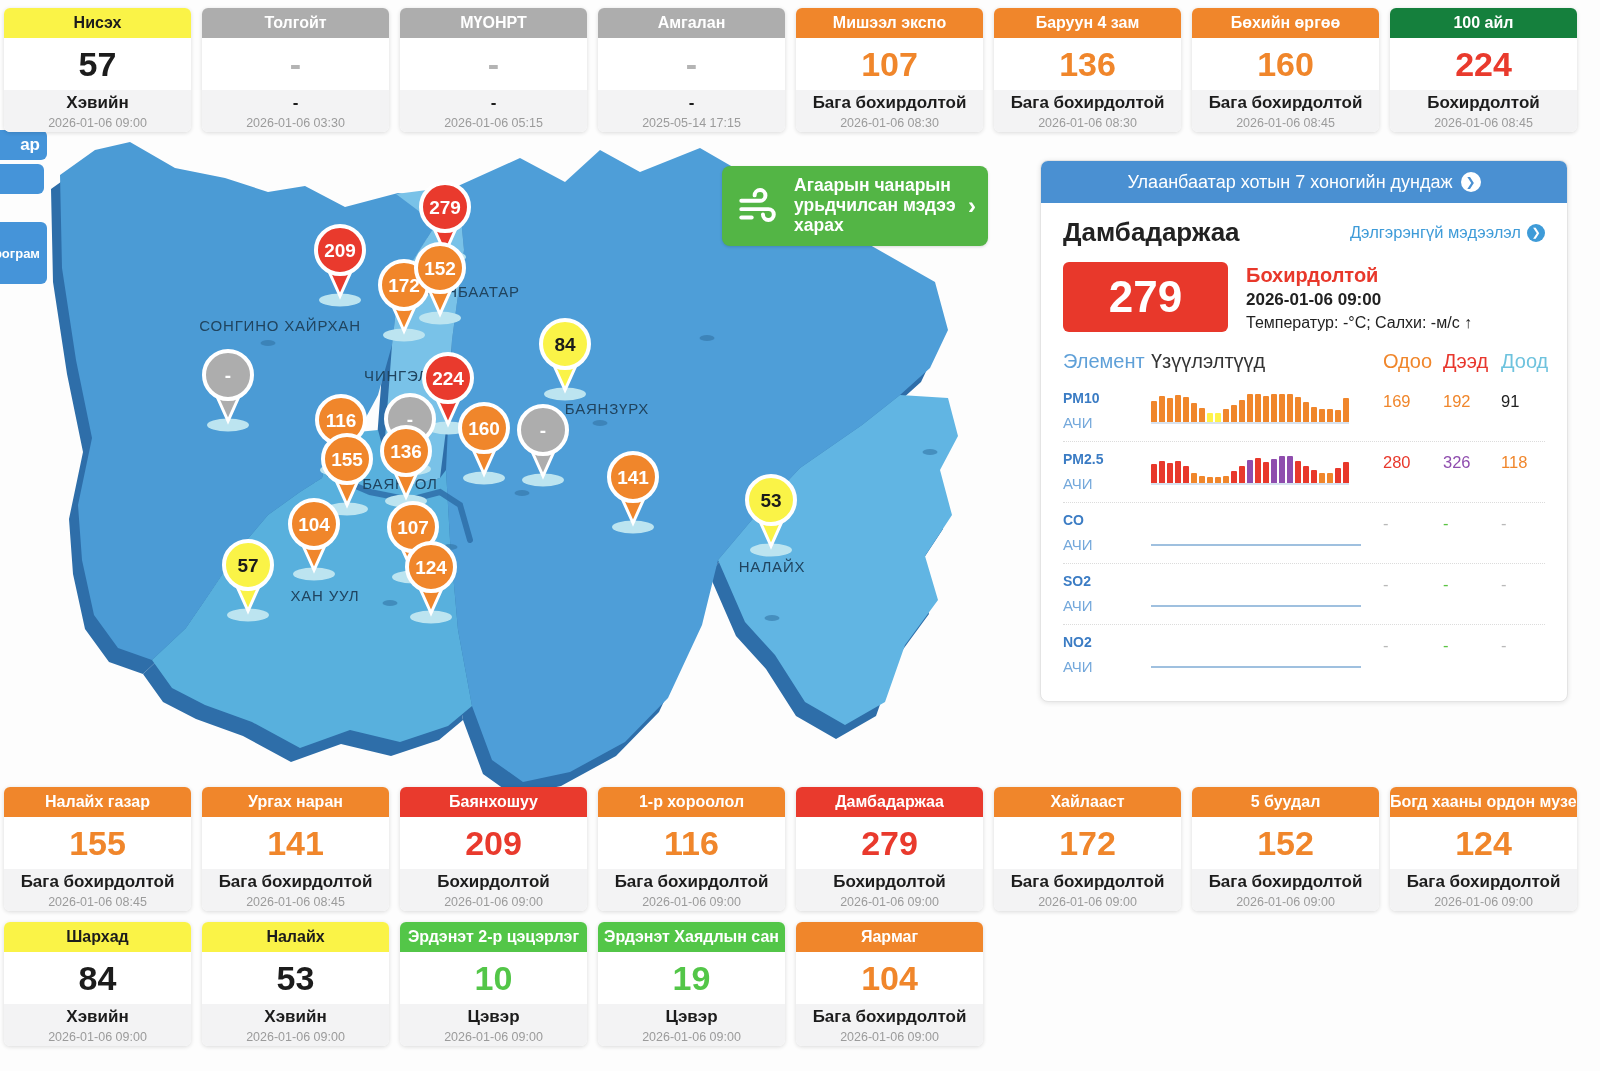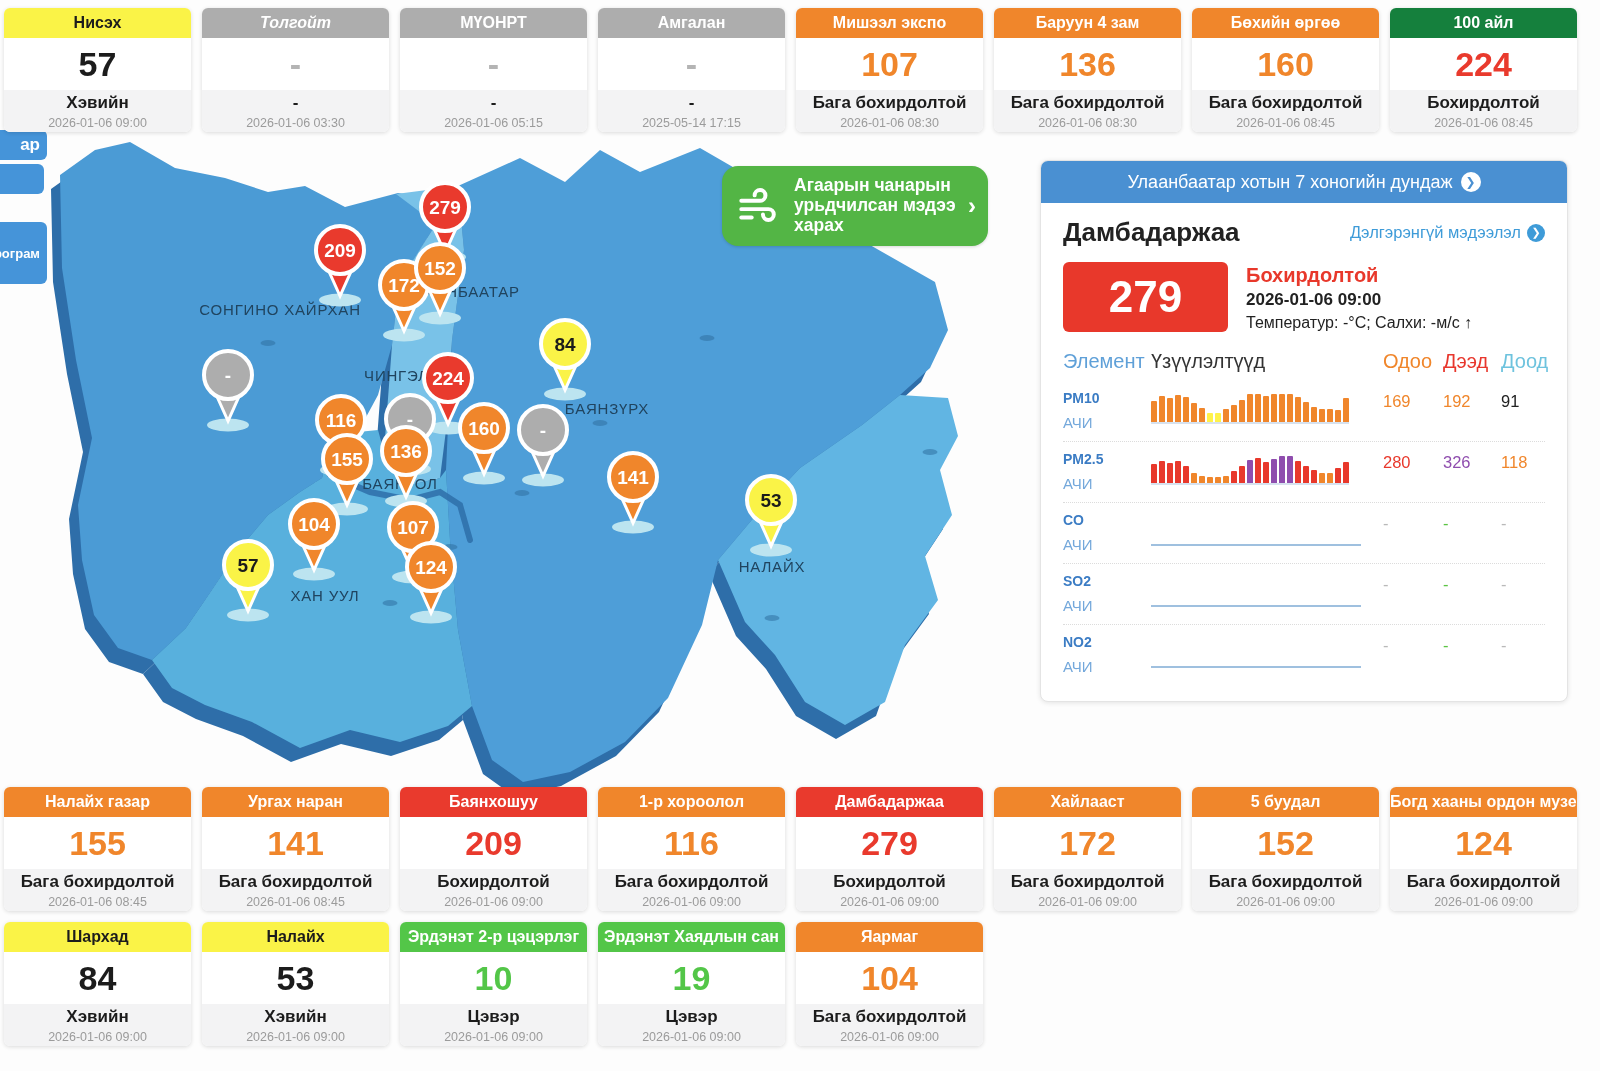--- a/index.html
+++ b/index.html
@@ -28,21 +28,21 @@
   .card-header { height:30px; line-height:30px; text-align:center; font-size:16px;
     font-weight:bold; white-space:nowrap; overflow:hidden; }
   .card-value { height:52px; display:flex; align-items:center; justify-content:center;
     font-size:34px; font-weight:bold; background:#fff; }
   .card-footer { flex:1; background:#F3F3F4; text-align:center; padding-top:3px; }
   .card-status { font-size:17px; font-weight:bold; color:#1c1c1c; }
   .card-date { font-size:12.5px; color:#9B9B9B; margin-top:3px; }
 
   
   .banner { position:absolute; left:722px; top:166px; width:266px; height:80px;
-    background:#53B545; border-radius:16px; z-index:4; display:flex; align-items:center;
+    background:#53B545; border-radius:8px; z-index:4; display:flex; align-items:center;
     padding:0 12px; cursor:pointer; box-shadow:0 1px 3px rgba(0,0,0,.15); }
   .banner-text { color:#fff; font-size:17.5px; font-weight:bold; line-height:1.14; flex:1; margin-left:10px; }
   .banner-chev { color:#fff; font-size:24px; font-weight:bold; margin-left:4px; }
 
   
   .panel { position:absolute; left:1040px; top:160px; width:528px; z-index:5;
     background:#fff; border:1px solid #E4E4E4; border-radius:8px;
     box-shadow:0 1px 5px rgba(0,0,0,.10); overflow:hidden; padding-bottom:16px; }
   .panel-header { background:#4A90D2; color:#fff; height:42px; display:flex;
     align-items:center; justify-content:center; font-size:18px; gap:8px; cursor:pointer; }
@@ -102,21 +102,21 @@
     </svg>
     <div id="map-overlays">
         <div class="map-dot" style="left: 268px; top: 343px;"></div>
         <div class="map-dot" style="left: 390px; top: 603px;"></div>
         <div class="map-dot" style="left: 450px; top: 547px;"></div>
         <div class="map-dot" style="left: 522px; top: 493px;"></div>
         <div class="map-dot" style="left: 600px; top: 423px;"></div>
         <div class="map-dot" style="left: 707px; top: 338px;"></div>
         <div class="map-dot" style="left: 930px; top: 452px;"></div>
         <div class="map-dot" style="left: 772px; top: 618px;"></div>
-        <div class="map-label" style="left: 280px; top: 309px;">СОНГИНО ХАЙРХАН</div>
+        <div class="map-label" style="left: 280px; top: 325px;">СОНГИНО ХАЙРХАН</div>
         <div class="map-label" style="left: 462px; top: 291px;">УЛААНБААТАР</div>
         <div class="map-label" style="left: 413px; top: 375px;">ЧИНГЭЛТЭЙ</div>
         <div class="map-label" style="left: 607px; top: 408px;">БАЯНЗҮРХ</div>
         <div class="map-label" style="left: 400px; top: 483px;">БАЯНГОЛ</div>
         <div class="map-label" style="left: 325px; top: 595px;">ХАН УУЛ</div>
         <div class="map-label" style="left: 772px; top: 566px;">НАЛАЙХ</div>
         <div class="marker" style="left: 311px; top: 223px;"><svg width="58" height="86" viewBox="0 0 58 86">
             <ellipse cx="29" cy="77" rx="21" ry="6.5" fill="#BCE4F0"></ellipse>
             <path d="M29 73 L16 44 H42 Z" fill="#E93A2D" stroke="#fff" stroke-width="3"></path>
             <circle cx="29" cy="27" r="24" fill="#E93A2D" stroke="#fff" stroke-width="4"></circle>
@@ -242,21 +242,21 @@
   <div class="cards-row" id="row-top" style="top:8px">
       <div class="card">
         <div class="card-header" style="background: rgb(250, 243, 71); color: rgb(28, 28, 28);">Нисэх</div>
         <div class="card-value" style="color: rgb(28, 28, 28);">57</div>
         <div class="card-footer">
           <div class="card-status">Хэвийн</div>
           <div class="card-date">2026-01-06 09:00</div>
         </div>
       </div>
       <div class="card">
-        <div class="card-header" style="background: rgb(173, 173, 173); color: rgb(255, 255, 255); font-style: italic;">Толгойт</div>
+        <div class="card-header" style="background: rgb(173, 173, 173); color: rgb(255, 255, 255);">Толгойт</div>
         <div class="card-value" style="color: rgb(180, 180, 180);">-</div>
         <div class="card-footer">
           <div class="card-status">-</div>
           <div class="card-date">2026-01-06 03:30</div>
         </div>
       </div>
       <div class="card">
         <div class="card-header" style="background: rgb(173, 173, 173); color: rgb(255, 255, 255);">МҮОНРТ</div>
         <div class="card-value" style="color: rgb(180, 180, 180);">-</div>
         <div class="card-footer">

